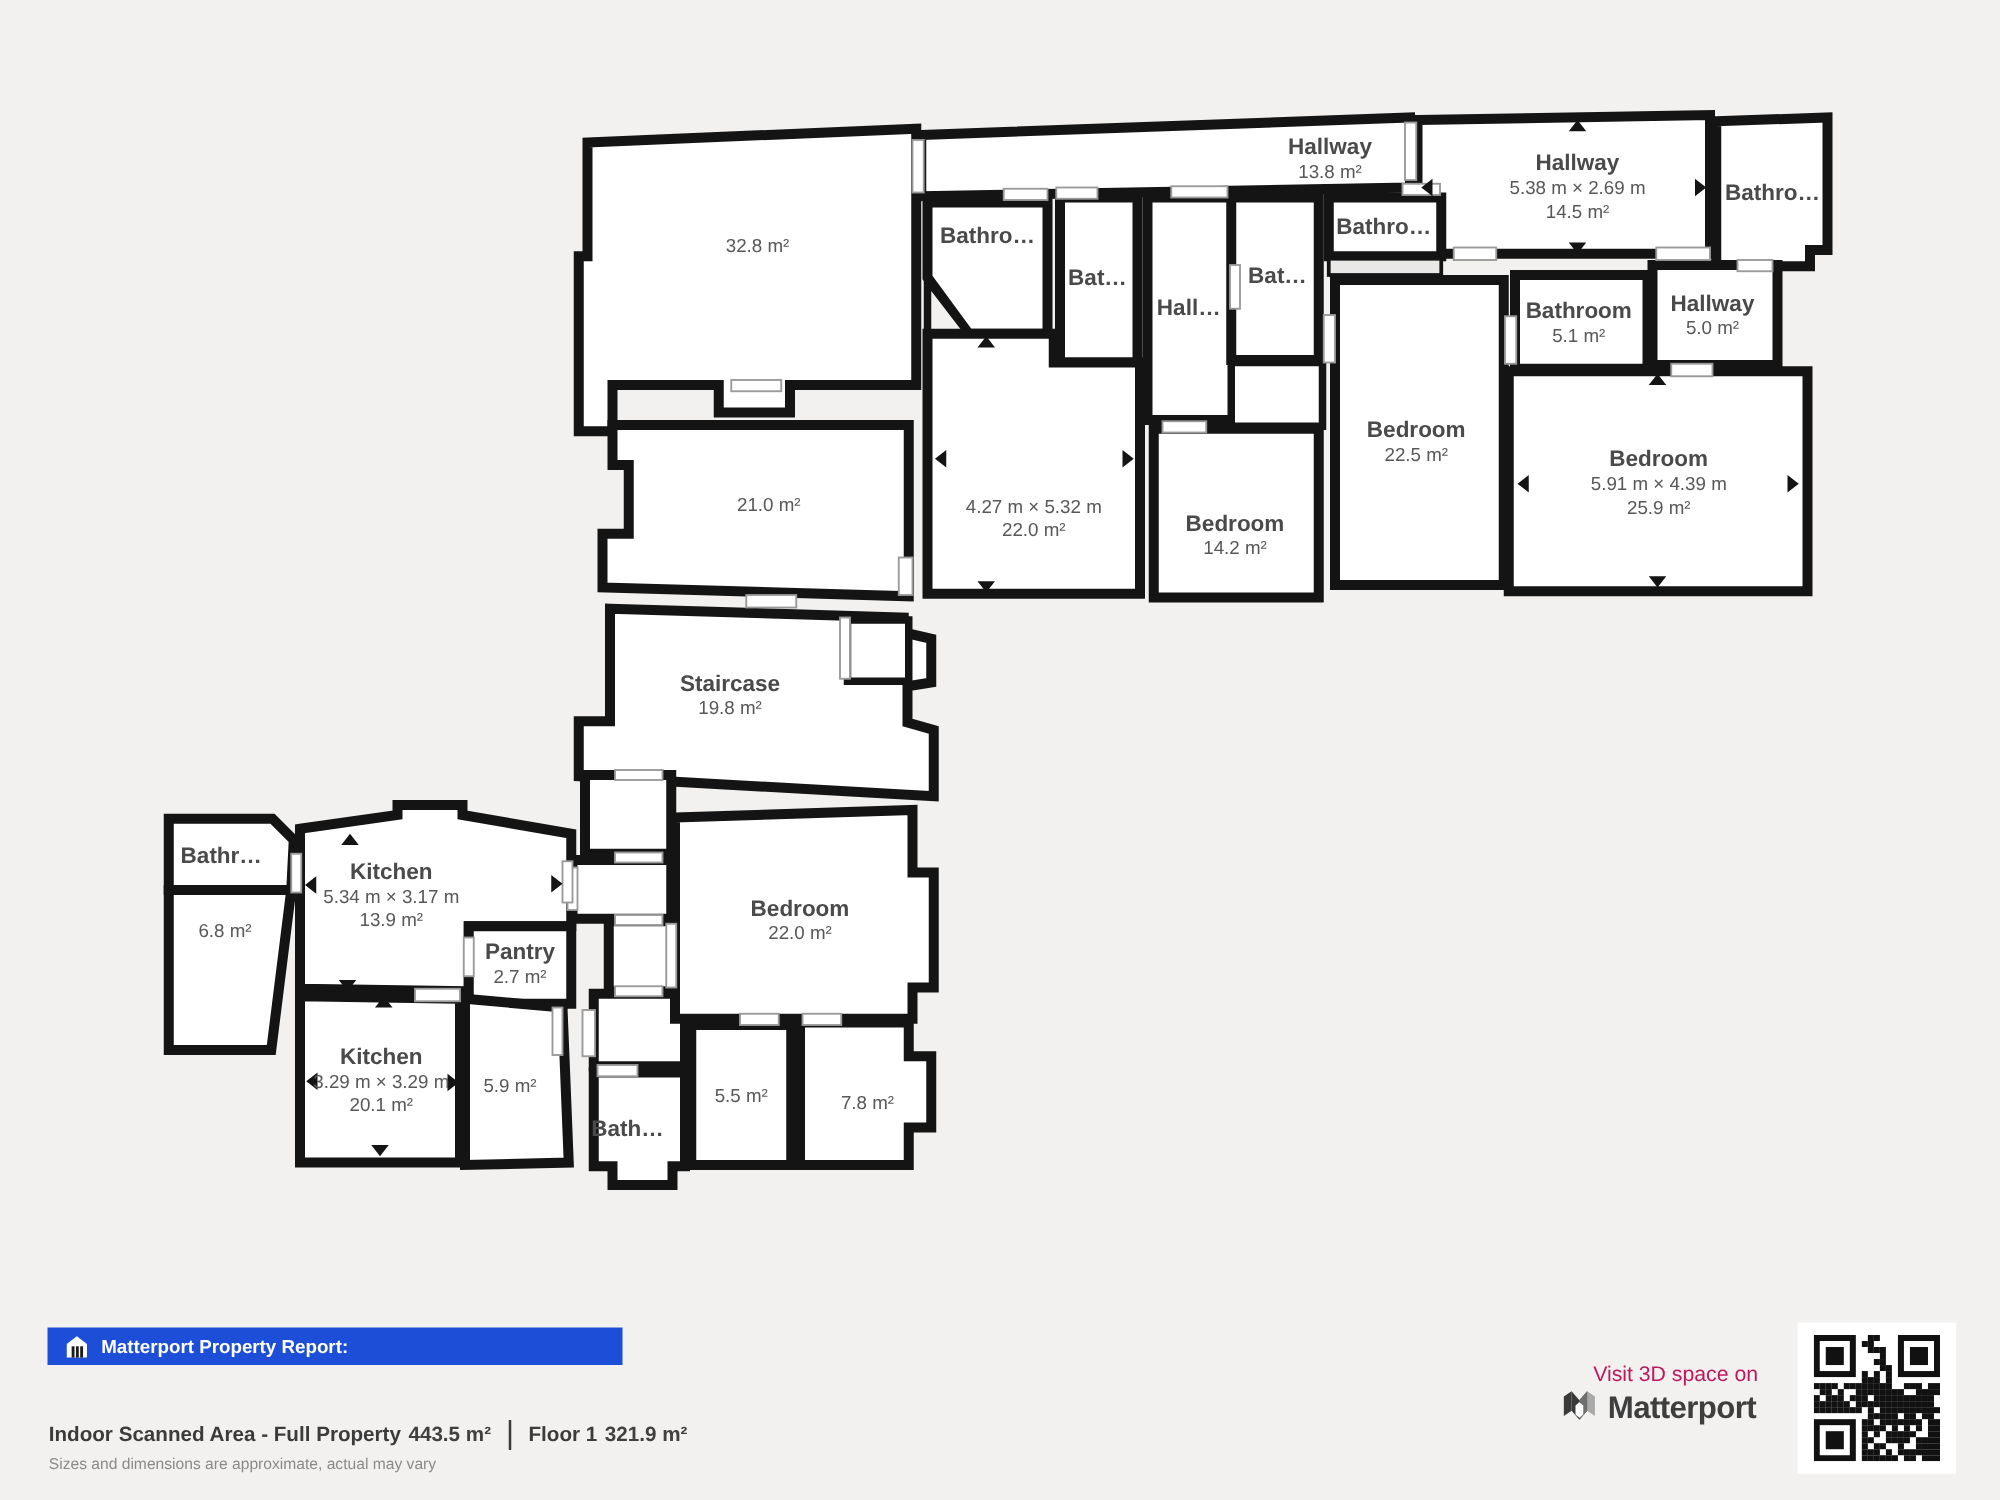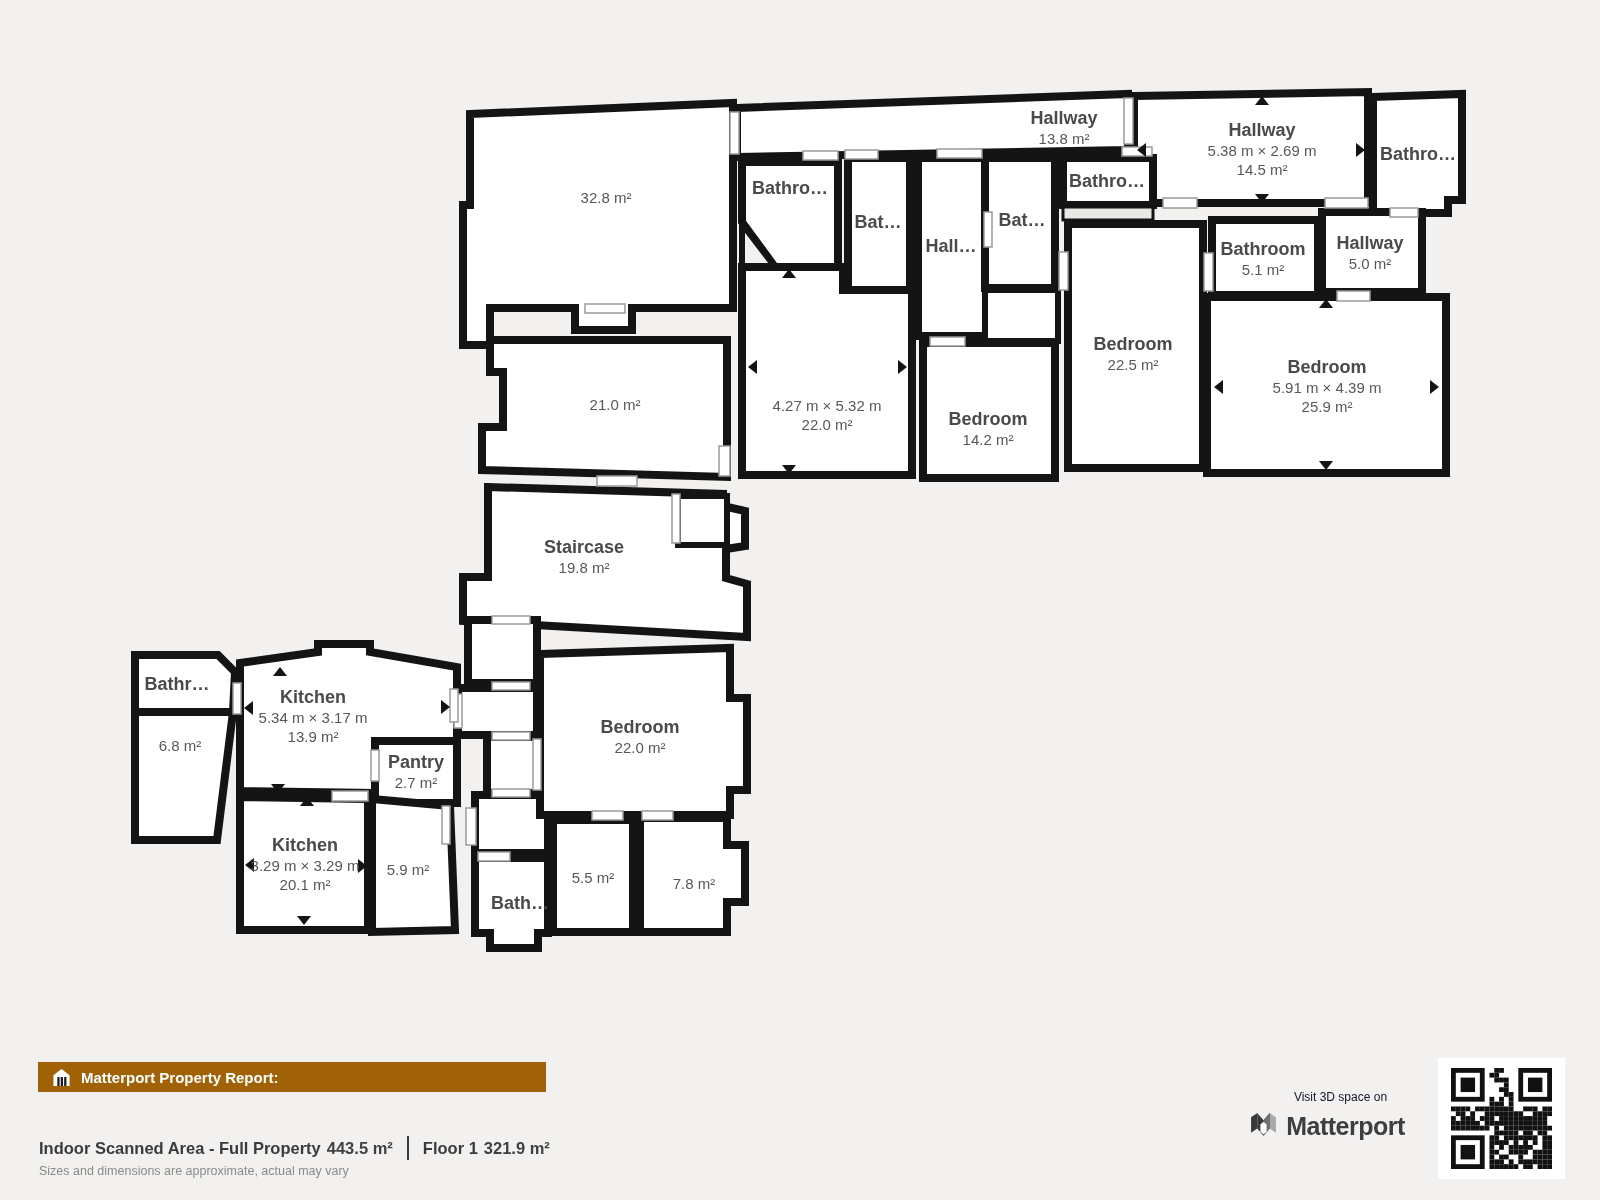--- a/index.html
+++ b/index.html
@@ -11,29 +11,29 @@
   .room-shape.thin{stroke-width:6;}
   .wedge{fill:#f2f1ef;stroke:#141414;stroke-width:6;}
   .win-band{fill:#e9e8e6;stroke:#141414;stroke-width:3;}
   .door{fill:#ffffff;stroke:#9a9a9a;stroke-width:1.5;}
   .arrow{fill:#141414;}
   .room-label{position:absolute;transform:translate(-50%,-50%);text-align:center;white-space:nowrap;}
   .rname{font-weight:700;font-size:18px;line-height:22px;color:#4a4a4a;}
   .rdims,.rarea{font-weight:400;font-size:15px;line-height:19px;color:#585858;}
   .rname:empty,.rdims:empty,.rarea:empty{display:none;}
   
-  .report-bar{position:absolute;left:38px;top:1062px;width:508px;height:30px;background:#a16207;display:flex;align-items:center;gap:10px;padding-left:14px;box-sizing:border-box;}
+  .report-bar{position:absolute;left:38px;top:1062px;width:460px;height:30px;background:#1d4ed8;display:flex;align-items:center;gap:10px;padding-left:14px;box-sizing:border-box;}
   .report-bar-label{color:#ffffff;font-weight:700;font-size:15px;}
   .prop-name{position:absolute;left:38px;top:1100px;font-weight:700;font-size:23px;color:#3b3b3b;}
   .stats-line{position:absolute;left:39px;top:1136px;display:flex;align-items:center;font-size:16.5px;color:#3b3b3b;}
   .stats-line .lbl{font-weight:700;color:#3b3b3b;}
   .stats-line .val{font-weight:700;color:#404040;margin-left:6px;}
   .stats-divider{width:2px;height:24px;background:#3b3b3b;margin:0 14px;}
   .disclaimer{position:absolute;left:39px;top:1164px;font-size:12.5px;color:#8a8a8a;}
-  .visit-text{position:absolute;left:1248px;top:1090px;width:185px;text-align:center;font-size:12px;color:#0f172a;}
+  .visit-text{position:absolute;left:1248px;top:1090px;width:185px;text-align:center;font-size:17px;color:#be185d;}
   .brand-row{position:absolute;left:1222px;top:1112px;width:210px;display:flex;align-items:center;justify-content:center;gap:8px;}
   .brand-name{font-weight:700;font-size:25px;letter-spacing:-0.5px;color:#3e3e3e;}
   .qr-box{position:absolute;left:1438px;top:1058px;width:127px;height:121px;background:#ffffff;display:flex;align-items:center;justify-content:center;}
 </style>
 </head>
 <body>
 
 <div class="stage">
 
   <svg class="plan" width="1600" height="1200" viewBox="0 0 1600 1200">
@@ -214,21 +214,21 @@
       <div class="rarea">2.7 m²</div>
     </div>
     <div class="room-label" style="left:305px;top:864px">
       <div class="rname">Kitchen</div>
       <div class="rdims">3.29 m × 3.29 m</div>
       <div class="rarea">20.1 m²</div>
     </div>
     <div class="room-label" style="left:408px;top:869px">
       <div class="rarea">5.9 m²</div>
     </div>
-    <div class="room-label" style="left:520px;top:903px">
+    <div class="room-label" style="left:502px;top:903px">
       <div class="rname">Bath…</div>
     </div>
     <div class="room-label" style="left:593px;top:877px">
       <div class="rarea">5.5 m²</div>
     </div>
     <div class="room-label" style="left:694px;top:883px">
       <div class="rarea">7.8 m²</div>
     </div>
     <div class="room-label" style="left:640px;top:736px">
       <div class="rname">Bedroom</div>

